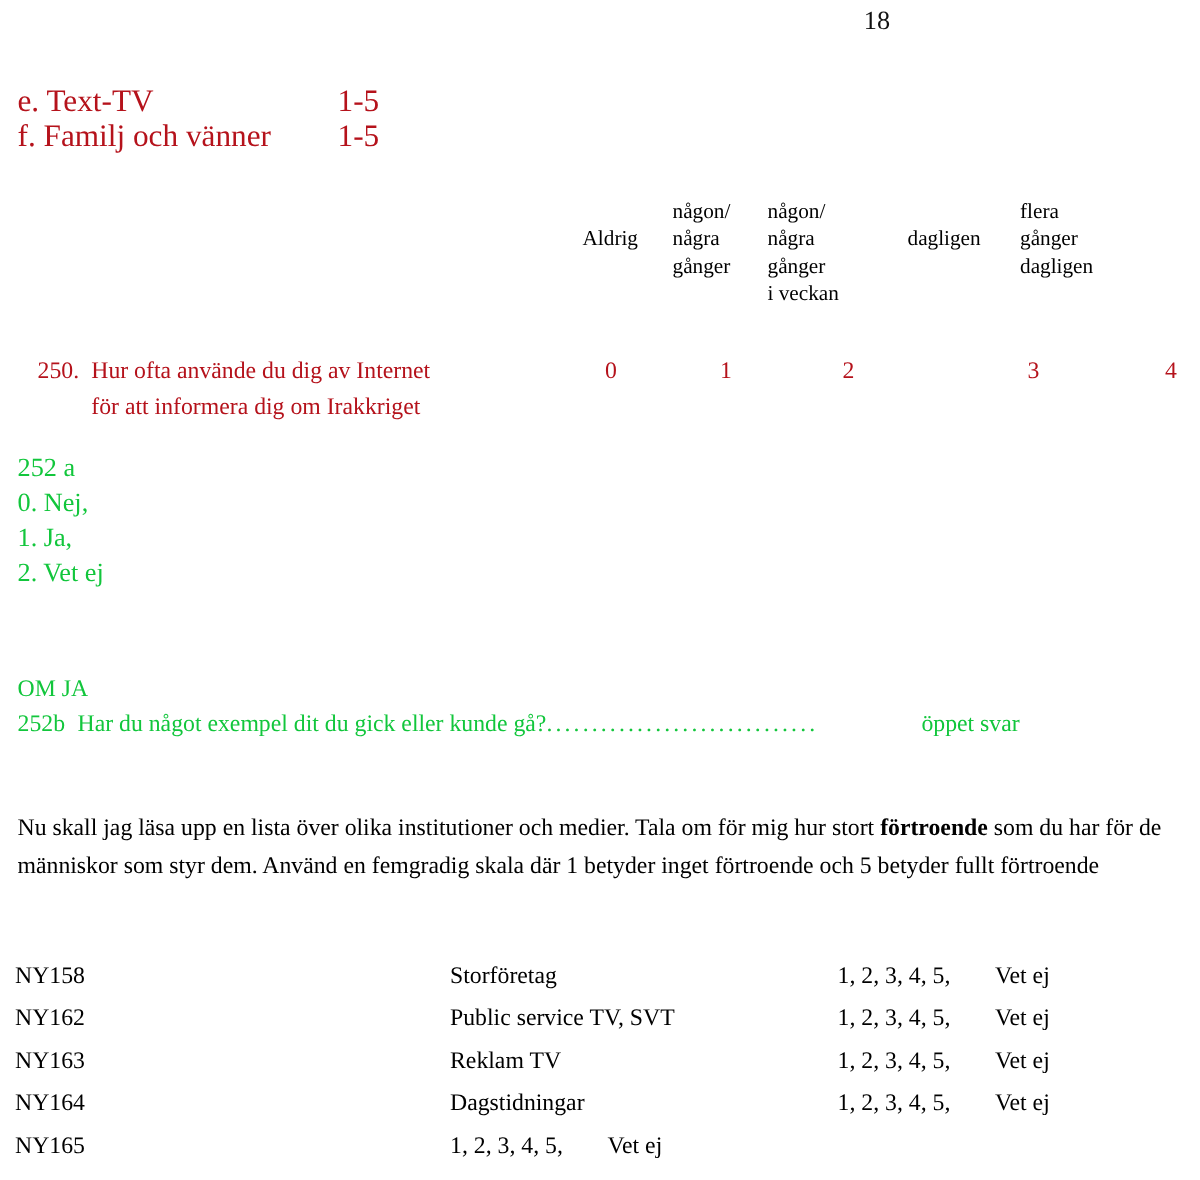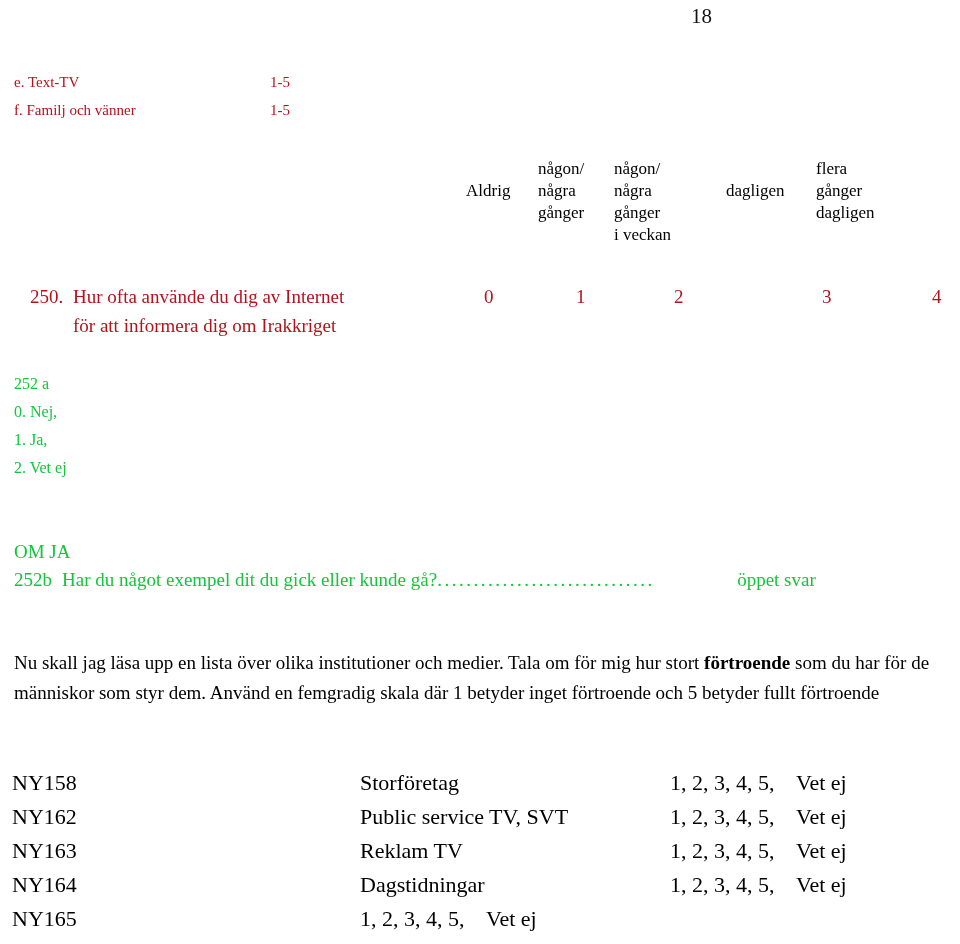--- a/index.html
+++ b/index.html
@@ -35,21 +35,21 @@
 
   .red   { color: #B5121B; }
   .green { color: #12C63C; }
   .black { color: #000000; }
 
   
   .ab-list { position: absolute; left: 14px; top: 68px; }
   .ab-row {
     display: flex;
     align-items: baseline;
-    font-size: 15px;
+    font-size: 25px;
     line-height: 28px;
   }
   .ab-row .ab-label { width: 256px; }
   .ab-row .ab-scale { width: 80px; }
 
   
   .scale-header {
     position: absolute;
     left: 466px;
     top: 158px;
@@ -90,22 +90,22 @@
   .q250-values .v.c0 { width: 72px; padding-left: 18px; }
   .q250-values .v.c1 { width: 76px; padding-left: 20px; }
   .q250-values .v.c2 { width: 112px; padding-left: 22px; }
   .q250-values .v.c3 { width: 90px; padding-left: 36px; }
   .q250-values .v.c4 { width: 86px; padding-left: 20px; }
 
   
   .q252a {
     position: absolute;
     left: 14px;
-    top: 370px;
-    font-size: 16px;
+    top: 360px;
+    font-size: 21px;
     line-height: 28px;
     width: 930px;
   }
   .q252a .line { white-space: pre; }
 
   
   .omja {
     position: absolute;
     left: 14px;
     top: 538px;
@@ -138,21 +138,21 @@
     color: #000000;
   }
   .instruction b { font-weight: bold; }
 
   
   .trust-table {
     position: absolute;
     left: 12px;
     top: 770px;
     width: 930px;
-    font-size: 22px;
+    font-size: 19px;
   }
   .trust-row {
     display: flex;
     align-items: baseline;
     height: 34px;
   }
   .trust-row .code    { width: 348px; }
   .trust-row .item    { width: 310px; }
   .trust-row .scale   { width: 126px; }
   .trust-row .dontknow{ width: 100px; }

